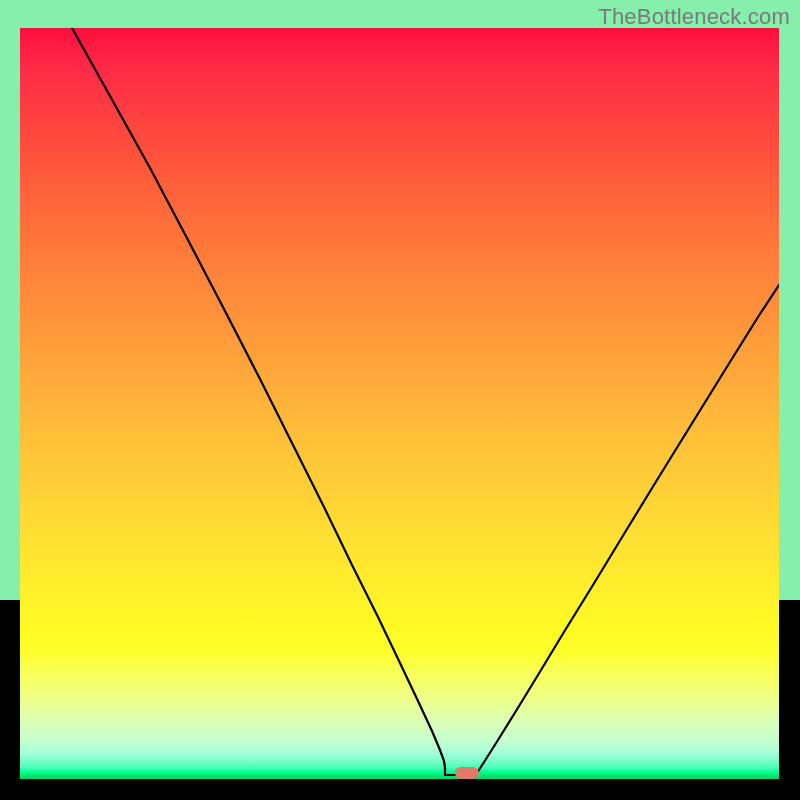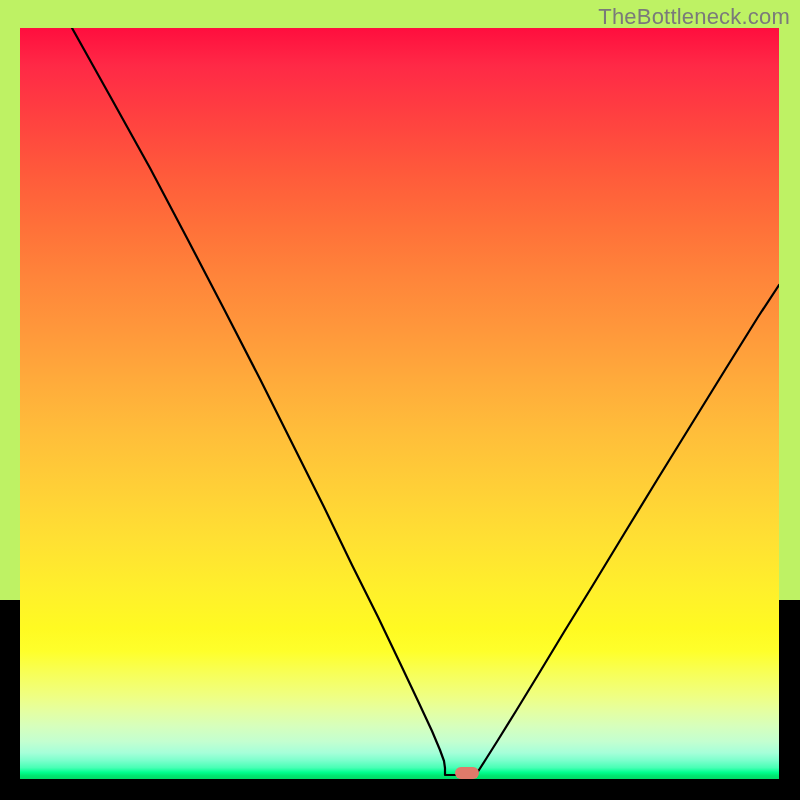--- a/index.html
+++ b/index.html
@@ -8,21 +8,21 @@
     width: 800px;
     height: 800px;
     background: #000;
     font-family: Arial, Helvetica, sans-serif;
     overflow: hidden;
   }
   .outer {
     position: relative;
     width: 800px;
     height: 600px;
-    background: #bef264;
+    background: #86efac;
   }
   .watermark {
     position: absolute;
     top: 4px;
     right: 10px;
     color: #7a7a7a;
     font-size: 22px;
     font-weight: 500;
     letter-spacing: 0.2px;
     z-index: 10;

